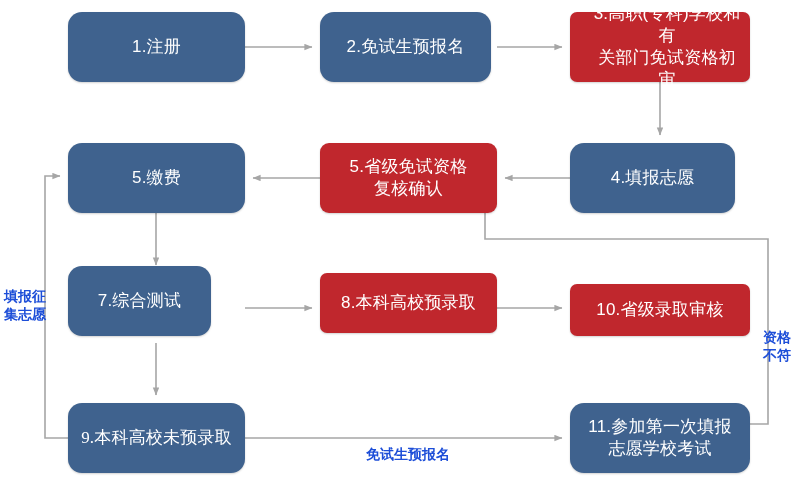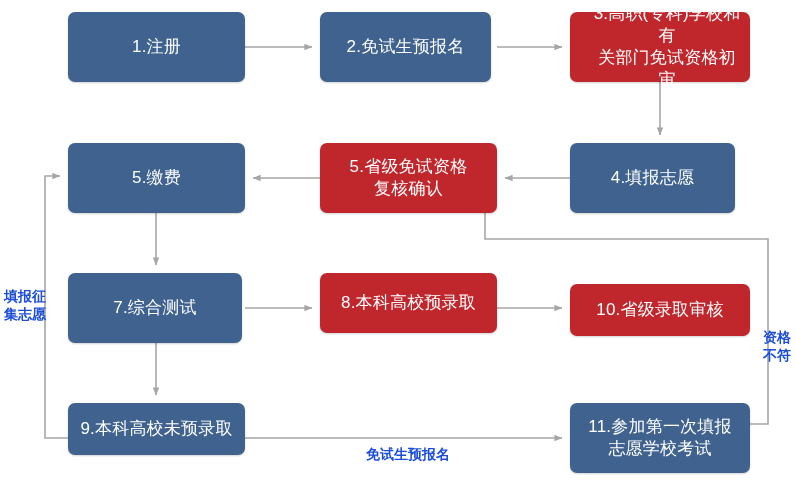--- a/index.html
+++ b/index.html
@@ -32,21 +32,21 @@
     justify-content: center;
     text-align: center;
     color: #ffffff;
     font-size: 17px;
     line-height: 1.30;
     letter-spacing: 0.2px;
     padding: 2px 6px;
     white-space: pre-line;
     box-shadow: 0 1px 2px rgba(0,0,0,0.18);
   }
-  .node.blue { background: #3F628E; }
+  .node.blue { background: #3F628E; border-radius: 14px; }
   .node.red  { background: #C0272D; }
 
   .edge-label {
     position: absolute;
     color: #1d4ed8;
     font-size: 14px;
     line-height: 1.25;
     font-weight: bold;
     white-space: pre-line;
     text-align: center;
@@ -93,30 +93,30 @@
 
   <div class="node blue" style="left:68px;  top:12px;  width:177px; height:70px;">1.注册</div>
 
   <div class="node blue" style="left:320px; top:12px;  width:171px; height:70px;">2.免试生预报名</div>
 
   <div class="node red" style="left:570px; top:12px;  width:180px; height:70px;padding-left:20px;">3.高职(专科)学校和有
 关部门免试资格初审</div>
 
   <div class="node blue" style="left:570px; top:143px; width:165px; height:70px;">4.填报志愿</div>
 
-  <div class="node red" style="left:320px; top:143px; width:177px; height:70px;">5.省级免试资格
+  <div class="node red" style="left:320px; top:143px; width:177px; height:70px;border-radius:9px;">5.省级免试资格
 复核确认</div>
 
   <div class="node blue" style="left:68px;  top:143px; width:177px; height:70px;">5.缴费</div>
 
-  <div class="node blue" style="left:68px;  top:273px; width:174px; height:70px;">7.综合测试</div>
+  <div class="node blue" style="left:68px;  top:266px; width:143px; height:70px;">7.综合测试</div>
 
   <div class="node red" style="left:320px; top:273px; width:177px; height:60px;">8.本科高校预录取</div>
 
-  <div class="node blue" style="left:68px;  top:403px; width:177px; height:52px;">9.本科高校未预录取</div>
+  <div class="node blue" style="left:68px;  top:403px; width:177px; height:70px;font-family:Liberation Serif, serif;">9.本科高校未预录取</div>
 
   <div class="node red" style="left:570px; top:284px; width:180px; height:52px;">10.省级录取审核</div>
 
   <div class="node blue" style="left:570px; top:403px; width:180px; height:70px;">11.参加第一次填报
 志愿学校考试</div>
 
   <div class="edge-label" style="left:4px;   top:288px; width:42px;">填报征
 集志愿</div>
 
   <div class="edge-label" style="left:760px; top:330px; width:34px;font-family:Liberation Mono, monospace;">资格

